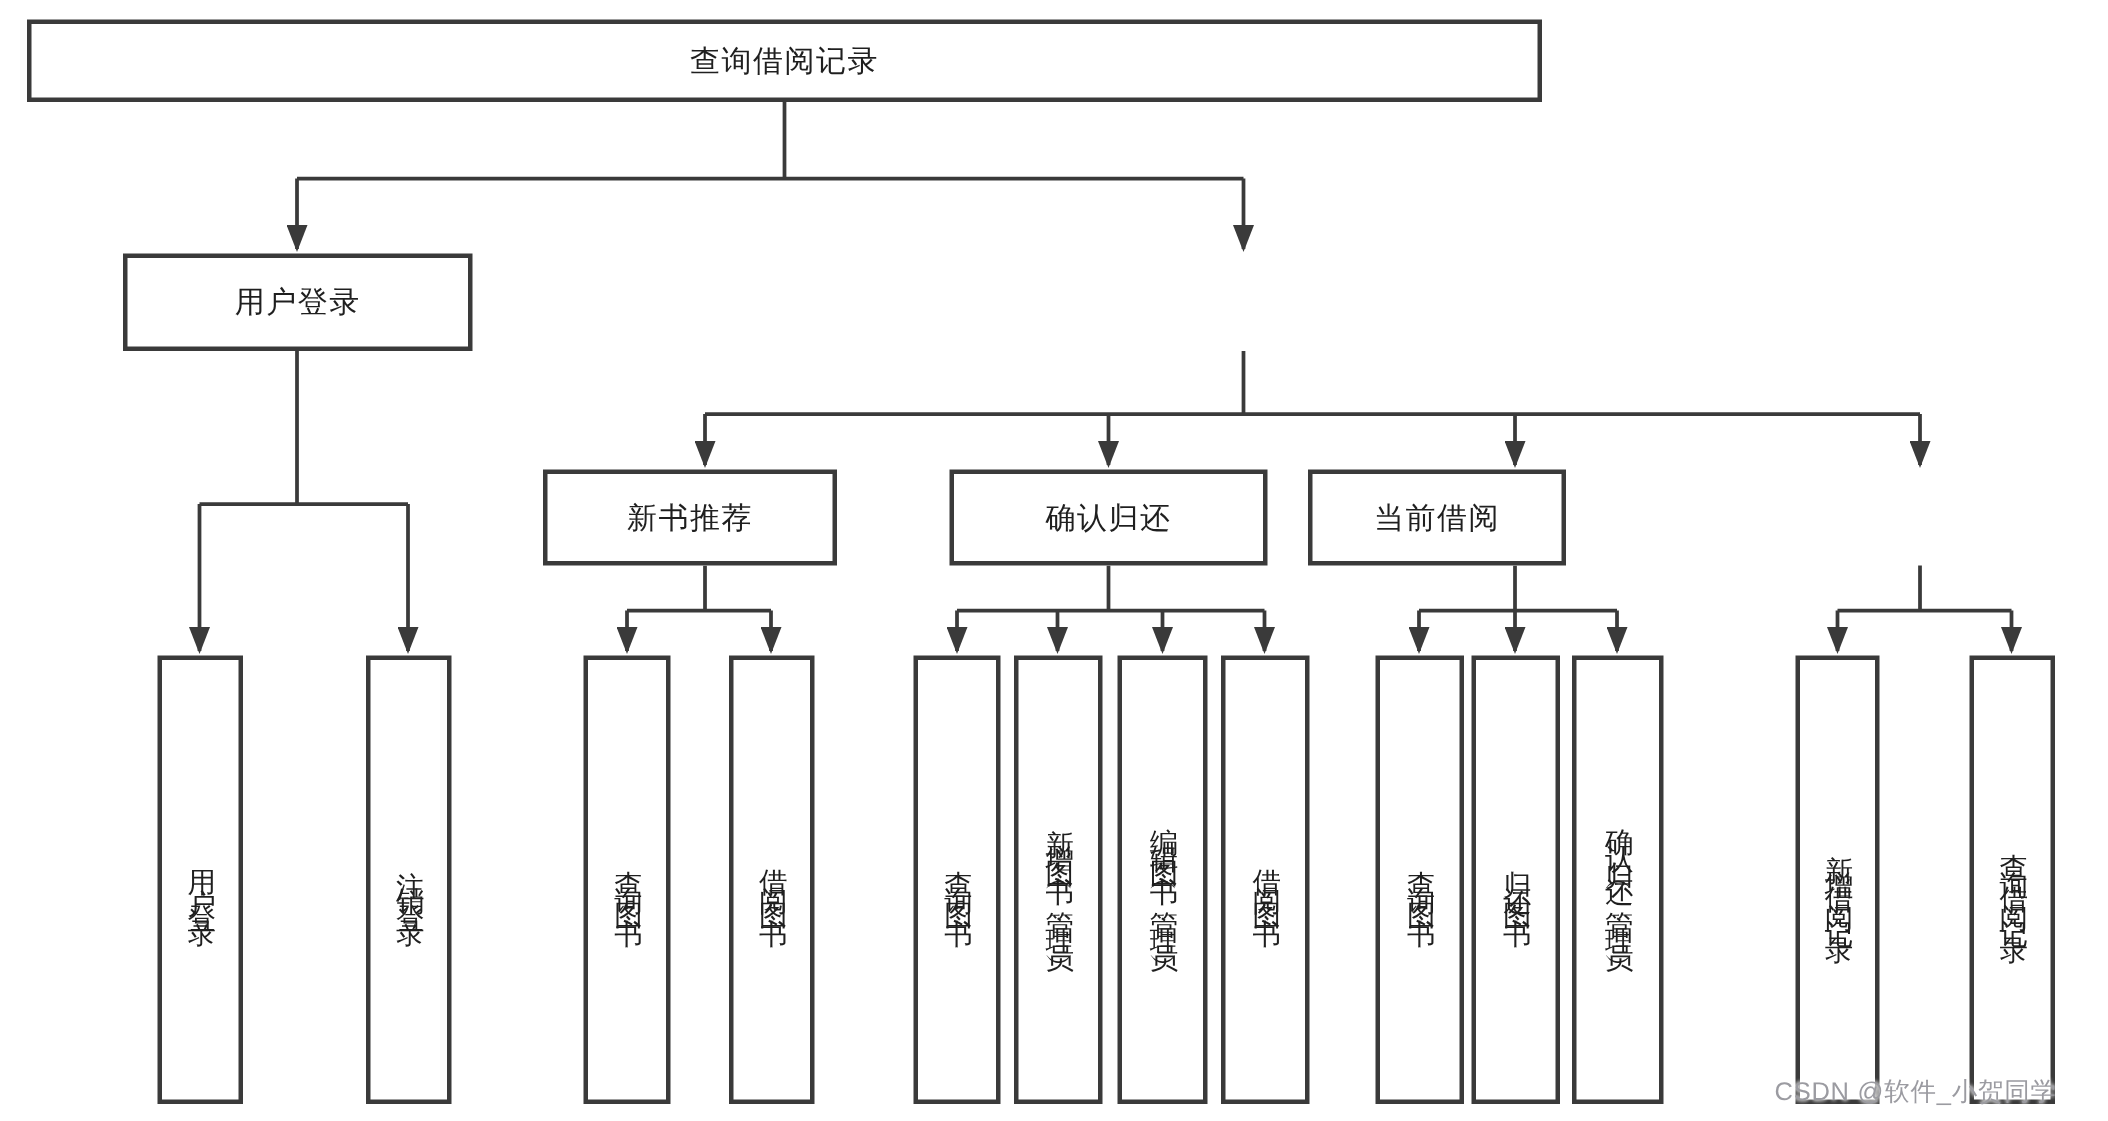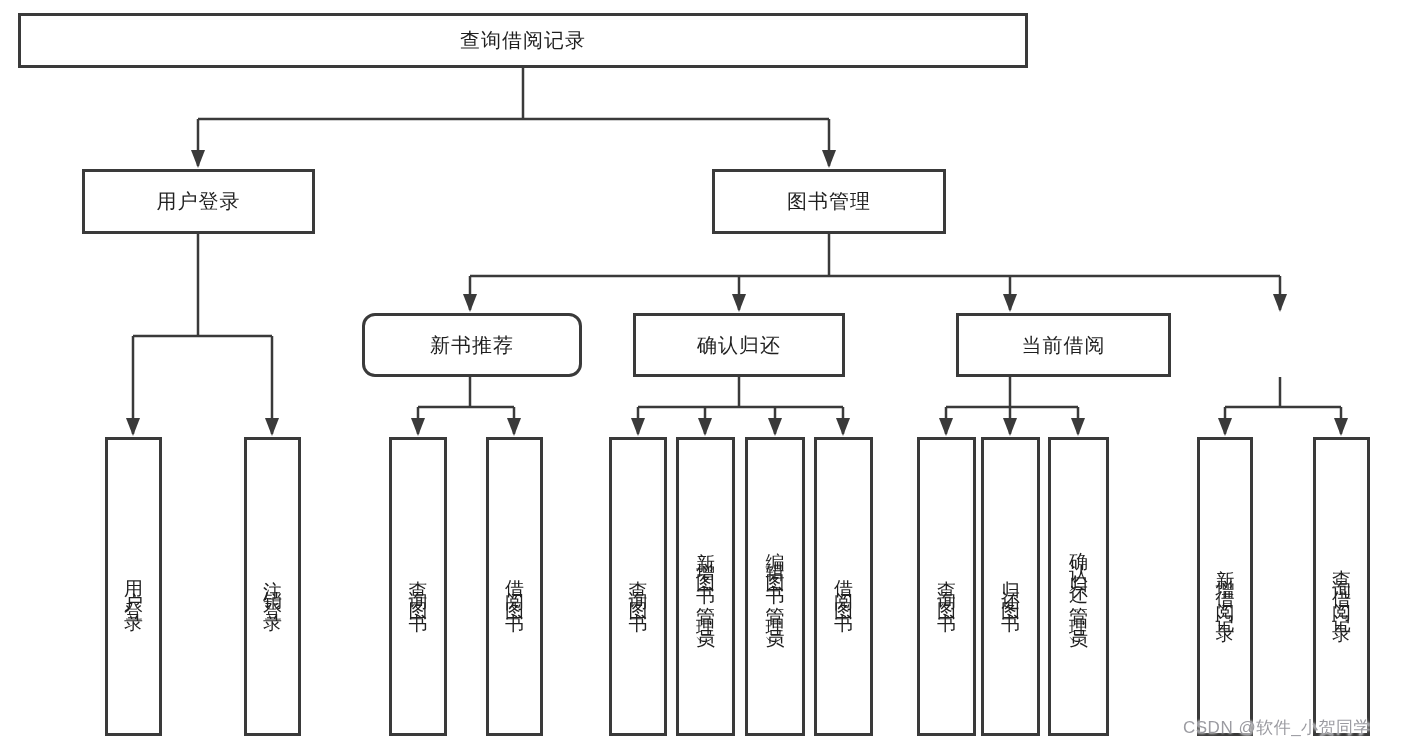--- a/index.html
+++ b/index.html
@@ -100,25 +100,24 @@
 
     <path class="c" d="M1280,377 V407"></path>
     <path class="c" d="M1225,407 H1341"></path>
     <line class="c" x1="1225" y1="407" x2="1225" y2="434" marker-end="url(#ah)"></line>
     <line class="c" x1="1341" y1="407" x2="1341" y2="434" marker-end="url(#ah)"></line>
   </svg>
 
   <div class="node hbox" style="left:18px;top:13px;width:1010px;height:55px;">查询借阅记录</div>
 
   <div class="node hbox" style="left:82px;top:169px;width:233px;height:65px;">用户登录</div>
-  <div class="node hbox" style="left:712px;top:169px;width:234px;height:65px;">图书管理</div>
 
-  <div class="node hbox" style="left:362px;top:313px;width:220px;height:64px;border-radius:13px;">新书推荐</div>
+  <div class="node hbox" style="left:362px;top:313px;width:196px;height:64px;">新书推荐</div>
   <div class="node hbox" style="left:633px;top:313px;width:212px;height:64px;">确认归还</div>
-  <div class="node hbox" style="left:956px;top:313px;width:215px;height:64px;">当前借阅</div>
+  <div class="node hbox" style="left:872px;top:313px;width:172px;height:64px;">当前借阅</div>
 
   <div class="node vbox" style="left:105px;top:437px;width:57px;height:299px;">用户登录</div>
   <div class="node vbox" style="left:244px;top:437px;width:57px;height:299px;">注销登录</div>
 
   <div class="node vbox" style="left:389px;top:437px;width:58px;height:299px;">查询图书</div>
   <div class="node vbox" style="left:486px;top:437px;width:57px;height:299px;">借阅图书</div>
 
   <div class="node vbox" style="left:609px;top:437px;width:58px;height:299px;">查询图书</div>
   <div class="node vbox" style="left:676px;top:437px;width:59px;height:299px;">新增图书（管理员）</div>
   <div class="node vbox" style="left:745px;top:437px;width:60px;height:299px;">编辑图书（管理员）</div>

